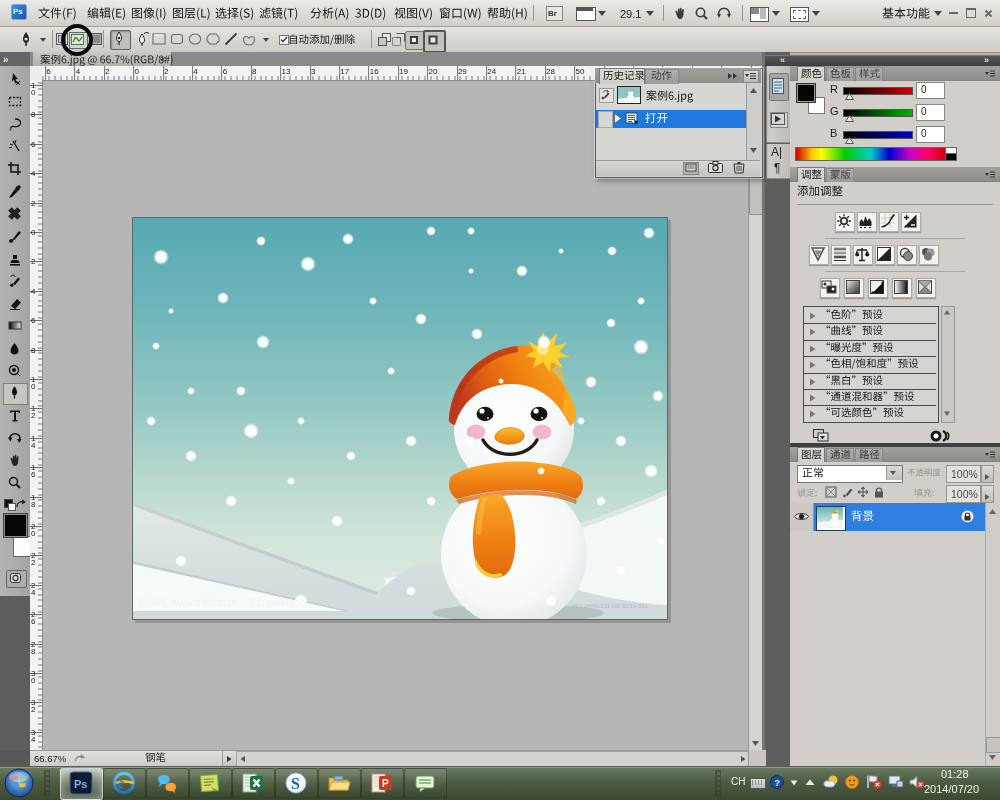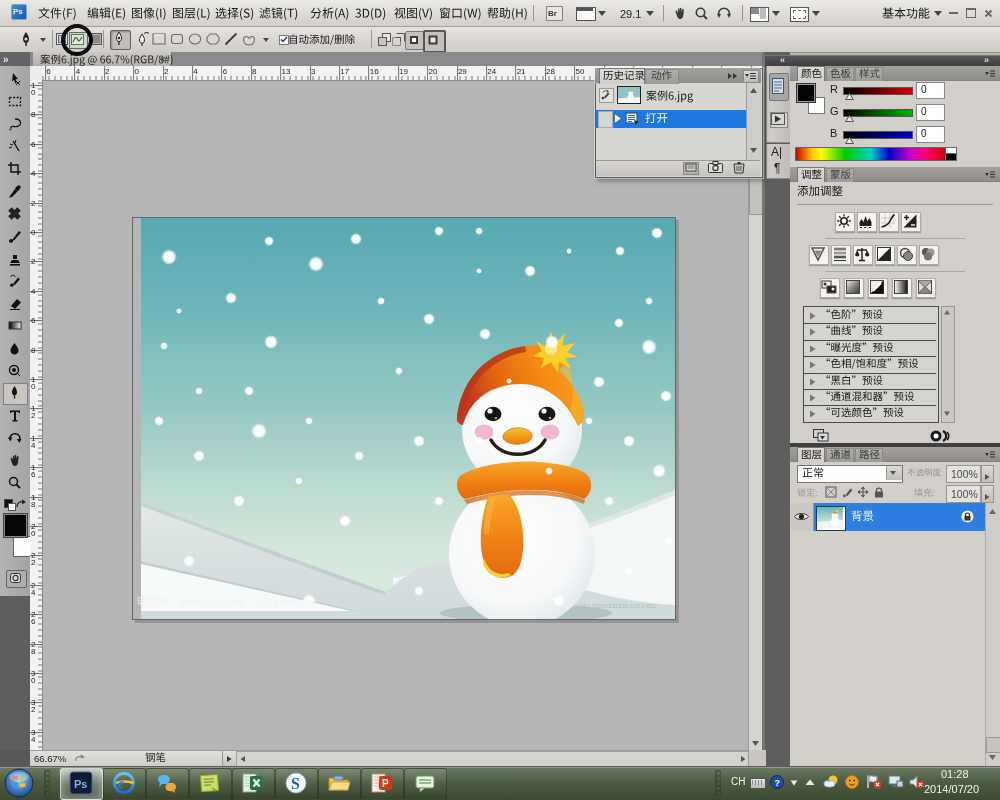--- a/index.html
+++ b/index.html
@@ -597,21 +597,21 @@
         <path fill="#555" d="M6.5 4 L10 9 L3 9 Z"></path>
       </svg>
     </div>
 <div class="a" style="left:749px;top:737px;width:13px;height:13px;">
       <svg width="13" height="13">
         <path fill="#555" d="M6.5 9 L10 4 L3 4 Z"></path>
       </svg>
     </div>
 <div class="a" style="left:749px;top:93px;width:13px;height:120px;background:#c3c1bd;border:1px solid #98958f;border-radius:1px;"></div>
 <div class="a" style="left:762px;top:52px;width:3px;height:714px;background:#757575;"></div>
-<div class="a" style="left:132px;top:217px;width:534px;height:401px;border:1px solid #5e676a;box-shadow:3px 3px 0 rgba(120,120,120,.55);z-index:5;padding-left:8px;">
+<div class="a" style="left:132px;top:217px;width:534px;height:401px;border:1px solid #5e676a;box-shadow:3px 3px 0 rgba(120,120,120,.55);z-index:5;">
       <svg width="534" height="401" viewBox="0 0 534 401">
         <defs>
 <linearGradient id="sky" x1="0" y1="0" x2="0" y2="1">
 <stop offset="0" stop-color="#57a9b1"></stop>
             <stop offset="0.22" stop-color="#6db5b9"></stop>
 <stop offset="0.47" stop-color="#95c8c3"></stop>
             <stop offset="0.67" stop-color="#bbdad1"></stop>
 <stop offset="0.8" stop-color="#d2e5da"></stop>
             <stop offset="1" stop-color="#ddecE2"></stop>
           </linearGradient>

